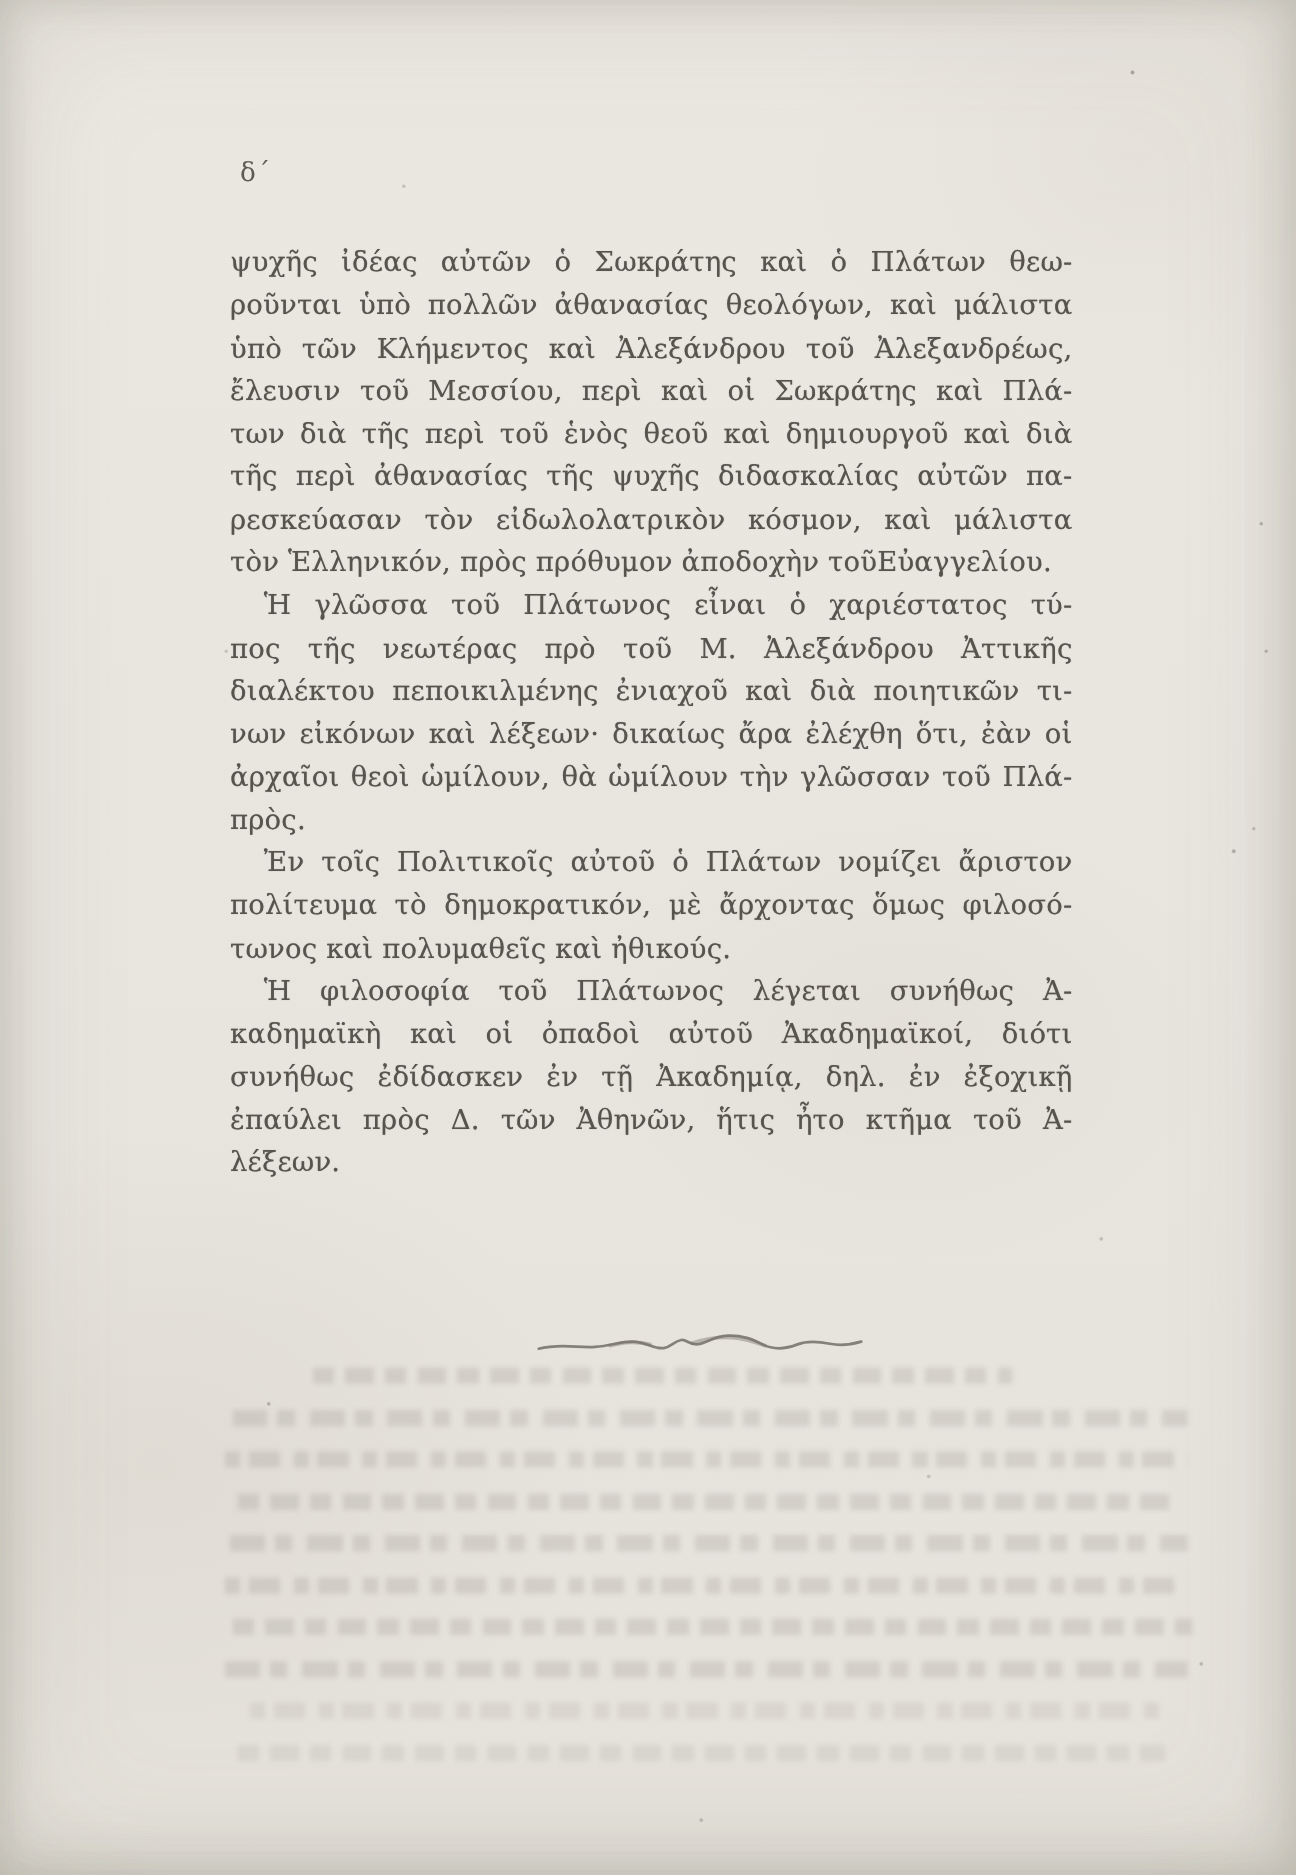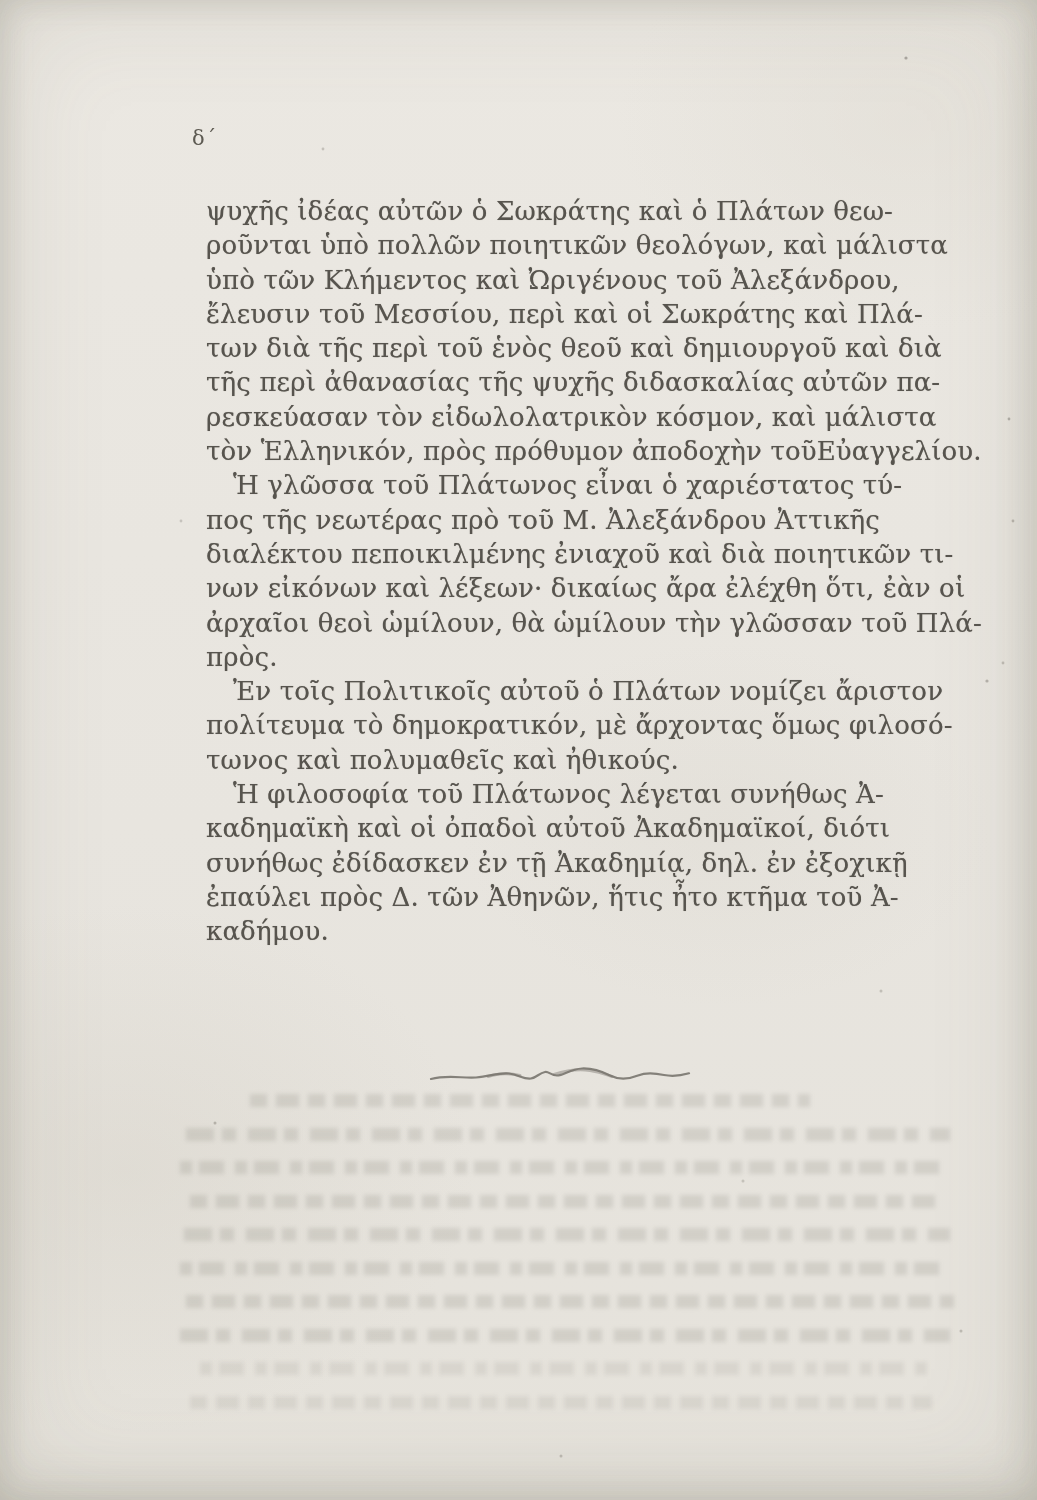--- a/index.html
+++ b/index.html
@@ -24,22 +24,22 @@
       inset 0 0 110px rgba(118,110,96,.16),
       inset -10px 0 36px rgba(110,104,92,.10),
       inset 0 -14px 46px rgba(110,104,92,.12),
       inset 6px 0 24px rgba(120,112,98,.07);
   }
   .pagenum {
     position: absolute; left: 192px; top: 126px;
     font-size: 21px; color: #5d5a52; letter-spacing: 1px;
   }
   .textblock {
-    position: absolute; left: 206px; top: 194px; width: 674px;
-    font-size: 26px; line-height: 34.3px;
+    position: absolute; left: 184px; top: 194px; width: 674px;
+    font-size: 22px; line-height: 34.3px;
     color: #57544e;
     letter-spacing: 0.15px;
     text-shadow: 0 0 0.7px rgba(78,74,66,.55);
   }
   .para { margin: 0; }
   .line {
     text-align: justify;
     text-align-last: justify;
     white-space: nowrap;
   }
@@ -87,22 +87,22 @@
 <body>
 
 <div class="page">
   <div class="vignette"></div>
 
   <div class="pagenum">δ΄</div>
 
   <div class="textblock" id="textblock">
       <div class="para">
         <div class="line firstline">ψυχῆς ἰδέας αὐτῶν ὁ Σωκράτης καὶ ὁ Πλάτων θεω-</div>
-        <div class="line">ροῦνται ὑπὸ πολλῶν ποιητικῶν θεολόγων, καὶ μάλιστα</div>
-        <div class="line">ὑπὸ τῶν Κλήμεντος καὶ Ὠριγένους τοῦ Ἀλεξάνδρου,</div>
+        <div class="line">ροῦνται ὑπὸ πολλῶν ἀθανασίας θεολόγων, καὶ μάλιστα</div>
+        <div class="line">ὑπὸ τῶν Κλήμεντος καὶ Ἀλεξάνδρου τοῦ Ἀλεξανδρέως,</div>
         <div class="line">ἔλευσιν τοῦ Μεσσίου, περὶ καὶ οἱ Σωκράτης καὶ Πλά-</div>
         <div class="line">των διὰ τῆς περὶ τοῦ ἑνὸς θεοῦ καὶ δημιουργοῦ καὶ διὰ</div>
         <div class="line">τῆς περὶ ἀθανασίας τῆς ψυχῆς διδασκαλίας αὐτῶν πα-</div>
         <div class="line">ρεσκεύασαν τὸν εἰδωλολατρικὸν κόσμον, καὶ μάλιστα</div>
         <div class="line lastline">τὸν Ἑλληνικόν, πρὸς πρόθυμον ἀποδοχὴν τοῦΕὐαγγελίου.</div>
       </div>
       <div class="para">
         <div class="line firstline indented">Ἡ γλῶσσα τοῦ Πλάτωνος εἶναι ὁ χαριέστατος τύ-</div>
         <div class="line">πος τῆς νεωτέρας πρὸ  τοῦ Μ. Ἀλεξάνδρου  Ἀττικῆς</div>
         <div class="line">διαλέκτου πεποικιλμένης ἐνιαχοῦ καὶ διὰ ποιητικῶν τι-</div>
@@ -113,21 +113,21 @@
       <div class="para">
         <div class="line firstline indented">Ἐν τοῖς Πολιτικοῖς αὐτοῦ ὁ Πλάτων νομίζει ἄριστον</div>
         <div class="line">πολίτευμα τὸ δημοκρατικόν, μὲ ἄρχοντας ὅμως φιλοσό-</div>
         <div class="line lastline">τωνος καὶ πολυμαθεῖς καὶ ἠθικούς.</div>
       </div>
       <div class="para">
         <div class="line firstline indented">Ἡ φιλοσοφία τοῦ Πλάτωνος λέγεται συνήθως Ἀ-</div>
         <div class="line">καδημαϊκὴ καὶ οἱ ὀπαδοὶ αὐτοῦ Ἀκαδημαϊκοί, διότι</div>
         <div class="line">συνήθως ἐδίδασκεν ἐν τῇ Ἀκαδημίᾳ, δηλ. ἐν ἐξοχικῇ</div>
         <div class="line">ἐπαύλει πρὸς Δ. τῶν Ἀθηνῶν, ἥτις ἦτο κτῆμα τοῦ Ἀ-</div>
-        <div class="line lastline">καδήμου.</div>
+        <div class="line lastline">λέξεων.</div>
       </div>
     </div>
 
   <svg class="flourish" width="264" height="26" viewBox="0 0 264 26">
     <path d="M3,16 C20,11.5 34,15.5 48,14.5 C62,13.5 70,9.5 81,10.5
              C91,11.5 95,16.5 103,15.5 C109,14.5 111,10 117,9
              C121,8.3 123,12.5 129,12.5 C136,12.5 142,6 154,5.5
              C166,5 174,8.5 182,12.5 C190,16.5 200,16.5 210,12.5
              C218,9.3 226,10 236,12 C245,13.8 254,12.3 261,10.3" fill="none" stroke="#6f6c65" stroke-width="2.2" stroke-linecap="round"></path>
     <path d="M60,13.5 C72,10.5 80,9.8 92,12.5 M126,11.5 C138,7.5 150,5.8 162,7.5 C172,9 178,11.5 184,13.5" fill="none" stroke="#635f58" stroke-width="3" stroke-linecap="round" opacity="0.45"></path>

